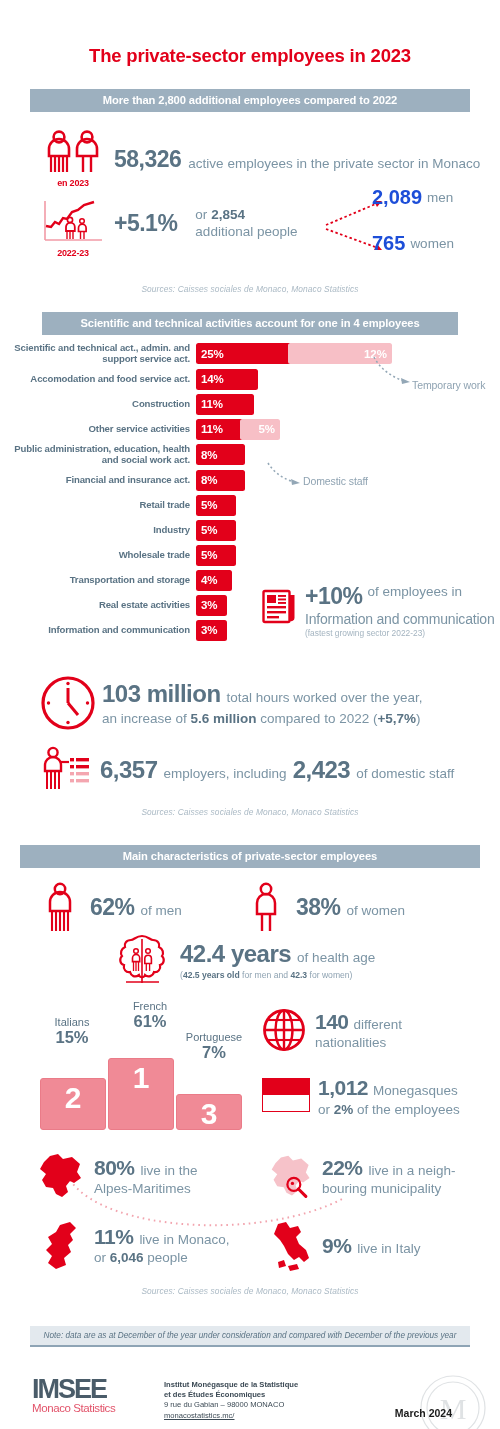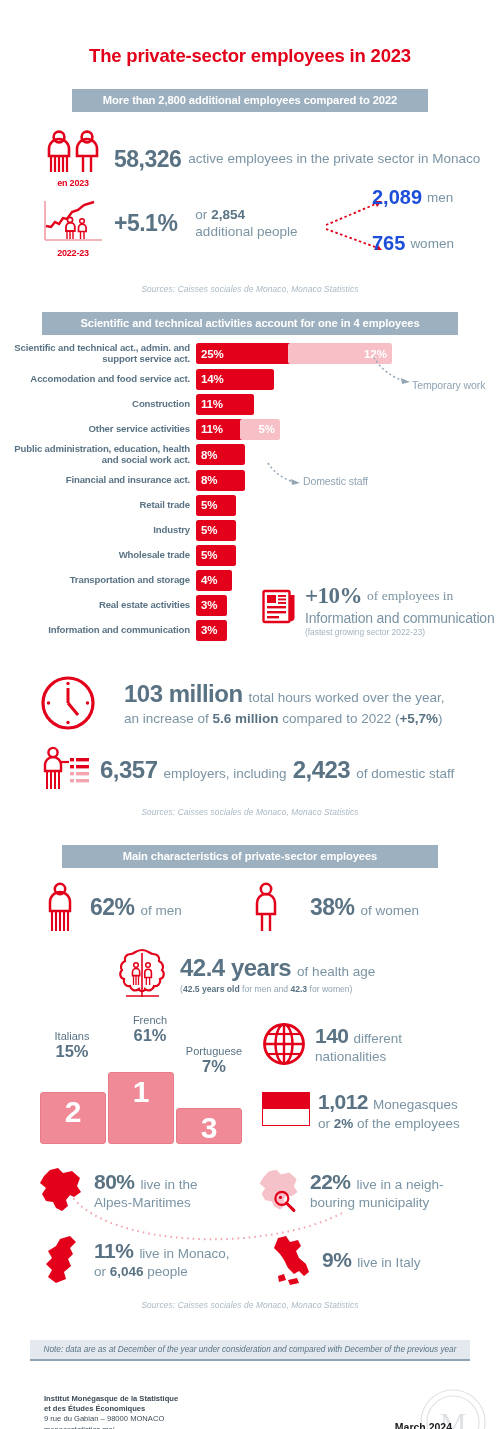--- a/index.html
+++ b/index.html
@@ -25,23 +25,23 @@
   .banner{
     margin:0 auto;
     background:#9db0bf;
     color:#ffffff;
     font-size:11.2px;
     font-weight:bold;
     text-align:center;
     padding:5px 0 6px 0;
     letter-spacing:-0.1px;
   }
-  .banner-w1{ width:356px; }
+  .banner-w1{ width:440px; }
   .banner-w2{ width:416px; }
-  .banner-w3{ width:376px; }
+  .banner-w3{ width:460px; }
 
   
   .row{ display:flex; align-items:center; }
   .bignum{ font-size:23px; font-weight:bold; color:#5a7384; letter-spacing:-0.5px; }
   .bignum-sm{ font-size:20px; font-weight:bold; color:#1d4ed8; }
   .txt{ font-size:13.5px; color:#7b94a4; line-height:1.28; }
   .txt b{ color:#5a7384; }
   .sources{
     text-align:center; font-style:italic; font-size:8.4px; color:#aab9c4;
     letter-spacing:0.1px;
@@ -123,21 +123,21 @@
           <line x1="21" y1="26" x2="21" y2="42"></line>
           <line x1="25" y1="26" x2="25" y2="42"></line>
         </g>
         <circle cx="45" cy="7" r="5.4" fill="none" stroke="#e2001a" stroke-width="2.6"></circle>
         <path d="M35 19 a10 10 0 0 1 20 0 v7 h-20 z" fill="none" stroke="#e2001a" stroke-width="2.6"></path>
         <line x1="41" y1="26" x2="41" y2="42" stroke="#e2001a" stroke-width="2.4"></line>
         <line x1="49" y1="26" x2="49" y2="42" stroke="#e2001a" stroke-width="2.4"></line>
       </svg>
       <div class="icon-cap" style="width:62px;">en 2023</div>
     </div>
-    <div class="row" style="align-items:center;">
+    <div class="row" style="align-items:flex-end;">
       <div class="bignum">58,326</div>
       <div class="txt" style="margin-left:7px;">active employees in the private sector in Monaco</div>
     </div>
   </div>
 
   <div class="row" style="margin-top:12px; padding-left:42px; position:relative;">
     <div style="width:72px;">
       <svg width="62" height="44" viewBox="0 0 62 44">
         <line x1="3" y1="1" x2="3" y2="40" stroke="#f29aa6" stroke-width="1.6"></line>
         <line x1="3" y1="40" x2="60" y2="40" stroke="#f29aa6" stroke-width="1.6"></line>
@@ -192,21 +192,21 @@
       <div class="clabel">Scientific and technical act., admin. and support service act.</div>
       <div class="cbars">
         <div class="bar" style="width:96px;">25%</div>
         <div class="bar2" style="width:104px;">12%</div>
       </div>
     </div>
 
     <div class="crow">
       <div class="clabel">Accomodation and food service act.</div>
       <div class="cbars">
-        <div class="bar" style="width:78px;">14%</div>
+        <div class="bar" style="width:62px;">14%</div>
       </div>
     </div>
 
     <div class="crow">
       <div class="clabel">Construction</div>
       <div class="cbars">
         <div class="bar" style="width:58px;">11%</div>
       </div>
     </div>
 
@@ -294,41 +294,41 @@
         <g fill="#e2001a">
           <rect x="16" y="8" width="8" height="1.9"></rect>
           <rect x="16" y="11.5" width="8" height="1.9"></rect>
           <rect x="16" y="15" width="8" height="1.9"></rect>
           <rect x="5" y="19" width="19" height="2.4"></rect>
           <rect x="5" y="24" width="19" height="2.4"></rect>
           <rect x="5" y="29" width="12" height="2.4"></rect>
         </g>
       </svg>
       <div style="margin-left:7px;">
-        <div class="row" style="align-items:center;font-family:Liberation Serif, serif;">
+        <div class="row" style="align-items:flex-start;">
           <span class="bignum">+10%</span>
           <span class="txt" style="margin-left:5px;">of employees in</span>
         </div>
         <div style="font-size:14px; color:#7b94a4; margin-top:1px; letter-spacing:-0.2px;">Information and communication</div>
         <div style="font-size:8.4px; color:#a4b4c0; margin-top:1px;">(fastest growing sector 2022-23)</div>
       </div>
     </div>
   </div>
 
   <div class="row" style="margin-top:34px; padding-left:40px; align-items:flex-start;">
     <svg width="56" height="56" viewBox="0 0 56 56">
       <circle cx="28" cy="28" r="25" fill="none" stroke="#e2001a" stroke-width="3.2"></circle>
       <circle cx="28" cy="8.5" r="1.7" fill="#e2001a"></circle>
       <circle cx="47.5" cy="28" r="1.7" fill="#e2001a"></circle>
       <circle cx="28" cy="47.5" r="1.7" fill="#e2001a"></circle>
       <circle cx="8.5" cy="28" r="1.7" fill="#e2001a"></circle>
       <line x1="28" y1="28" x2="28" y2="13" stroke="#e2001a" stroke-width="3"></line>
       <line x1="28" y1="28" x2="38" y2="40" stroke="#e2001a" stroke-width="3"></line>
     </svg>
-    <div style="margin-left:28px; margin-top:5px;">
+    <div style="margin-left:6px; margin-top:5px;">
       <div class="row" style="align-items:baseline;">
         <span class="bignum" style="font-size:24px;">103 million</span>
         <span class="txt" style="margin-left:6px;">total hours worked over the year,</span>
       </div>
       <div class="txt" style="margin-top:2px;">
         <span>an increase of </span><b>5.6 million</b><span> compared to 2022 (</span><b>+5,7%</b><span>)</span>
       </div>
     </div>
   </div>
 
@@ -388,28 +388,28 @@
         <span class="txt" style="margin-left:6px;">of men</span>
       </div>
     </div>
     <div class="row">
       <svg width="36" height="52" viewBox="0 0 36 52">
         <circle cx="16" cy="7" r="5.2" fill="none" stroke="#e2001a" stroke-width="2.5"></circle>
         <path d="M7 21 a9 9 0 0 1 18 0 v11 h-18 z" fill="none" stroke="#e2001a" stroke-width="2.5"></path>
         <line x1="12" y1="32" x2="12" y2="49" stroke="#e2001a" stroke-width="2.4"></line>
         <line x1="20" y1="32" x2="20" y2="49" stroke="#e2001a" stroke-width="2.4"></line>
       </svg>
-      <div class="row" style="align-items:baseline; margin-left:24px;justify-content:flex-end;">
+      <div class="row" style="align-items:baseline; margin-left:10px;justify-content:flex-end;">
         <span class="bignum">38%</span>
         <span class="txt" style="margin-left:6px;">of women</span>
       </div>
     </div>
   </div>
 
-  <div class="row" style="margin-top:14px; padding-left:114px; align-items:center;">
+  <div class="row" style="padding-left:114px; align-items:center;">
     <svg width="56" height="52" viewBox="0 0 56 52">
       <path d="M28 2 C34 2 36 6 39 6 C44 6 46 10 45 13 C49 15 50 19 48 22
                C51 25 50 30 46 31 C47 35 44 39 40 38 C39 42 34 44 31 41
                C30 44 26 44 25 41 C21 44 17 42 16 38 C12 39 9 35 10 31
                C6 30 5 25 8 22 C6 19 7 15 11 13 C10 10 12 6 17 6 C20 6 22 2 28 2 Z" fill="none" stroke="#e2001a" stroke-width="2.2"></path>
       <line x1="28" y1="5" x2="28" y2="49" stroke="#e2001a" stroke-width="1.6"></line>
       <line x1="12" y1="48" x2="45" y2="48" stroke="#e2001a" stroke-width="1.6"></line>
       <circle cx="22" cy="17" r="2.3" fill="none" stroke="#e2001a" stroke-width="1.5"></circle>
       <path d="M18.5 24 a3.6 3.6 0 0 1 7.2 0 v3.6 h-7.2 z" fill="none" stroke="#e2001a" stroke-width="1.6"></path>
       <g stroke="#e2001a" stroke-width="1.3">
@@ -502,21 +502,21 @@
       </svg>
       <div style="margin-left:6px;">
         <div class="row" style="align-items:baseline;">
           <span class="bignum" style="font-size:21px;">80%</span>
           <span class="txt" style="margin-left:6px;text-align:right;">live in the</span>
         </div>
         <div class="txt">Alpes-Maritimes</div>
       </div>
     </div>
 
-    <div class="row" style="position:absolute; left:256px; top:0; align-items:center;">
+    <div class="row" style="position:absolute; left:268px; top:0; align-items:center;">
       <svg width="48" height="50" viewBox="0 0 52 50">
         <path d="M14 4 L22 2 L27 7 L36 5 L44 12 L41 20 L45 26 L38 31 L34 29 L30 34
                  L32 40 L26 45 L20 42 L17 36 L10 35 L6 28 L10 22 L4 17 L8 10 Z" fill="#f6c2c9"></path>
         <circle cx="28" cy="33" r="7" fill="none" stroke="#e2001a" stroke-width="2.4"></circle>
         <line x1="33" y1="38" x2="41" y2="46" stroke="#e2001a" stroke-width="3.4" stroke-linecap="round"></line>
         <circle cx="26.5" cy="32" r="1.8" fill="#e2001a"></circle>
       </svg>
       <div style="margin-left:6px;">
         <div class="row" style="align-items:baseline;">
           <span class="bignum" style="font-size:21px;">22%</span>
@@ -558,20 +558,24 @@
 
   <div class="sources" style="margin-top:4px;">Sources: Caisses sociales de Monaco, Monaco Statistics</div>
 
   <div style="margin-top:14px; padding:16px 30px;">
     <div class="note">Note: data are as at December of the year under consideration and compared with December of the previous year</div>
   </div>
 
   <div style="position:relative; margin-top:14px; padding:0 32px; height:80px;">
 
     <div class="row" style="align-items:flex-start;">
+      <div style="width:120px;">
+        <div class="logo-im">IMSEE</div>
+        <div class="logo-sub">Monaco Statistics</div>
+      </div>
       <div class="addr" style="margin-left:12px; margin-top:3px;">
         <div class="h">Institut Monégasque de la Statistique</div>
         <div class="h">et des Études Économiques</div>
         <div>9 rue du Gabian – 98000 MONACO</div>
         <a href="#" style="text-decoration:underline;">monacostatistics.mc/</a>
       </div>
     </div>
 
     <svg width="70" height="70" viewBox="0 0 70 70" style="position:absolute; right:12px; top:-4px; opacity:0.45;">
       <circle cx="35" cy="35" r="32" fill="none" stroke="#b9bfc4" stroke-width="1.2"></circle>

